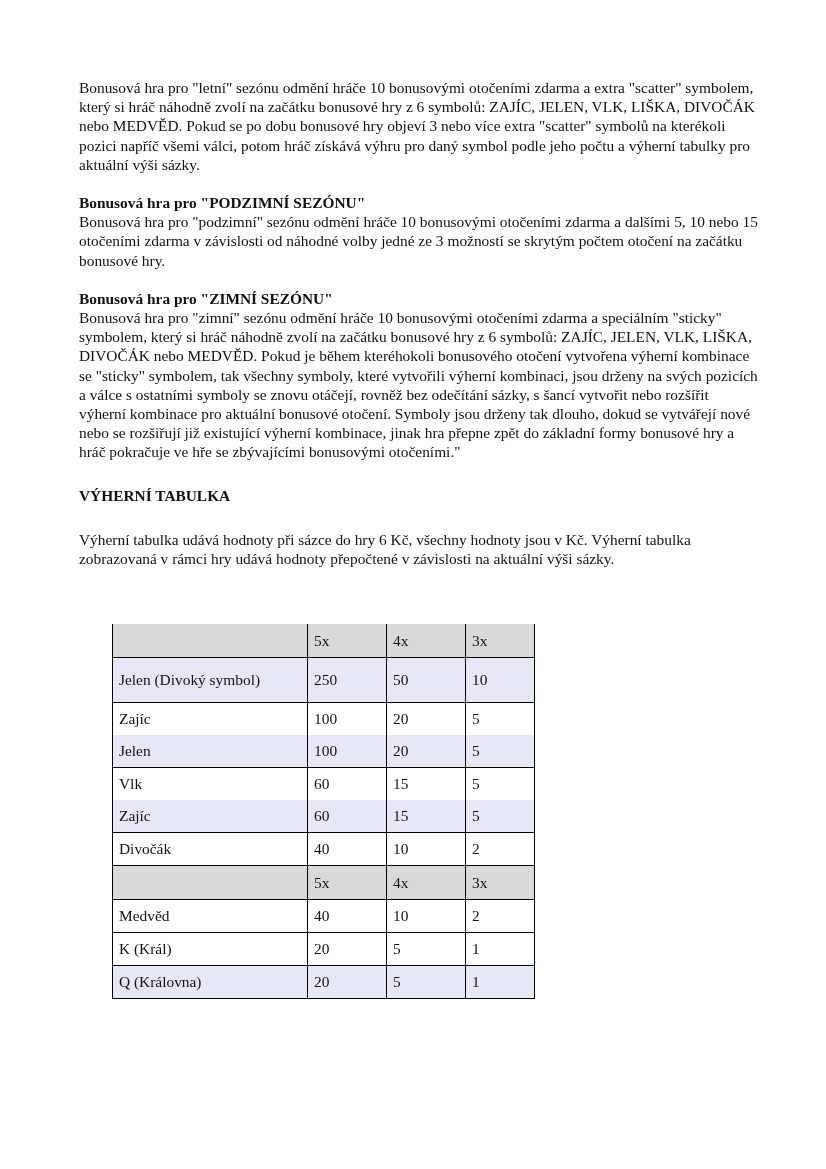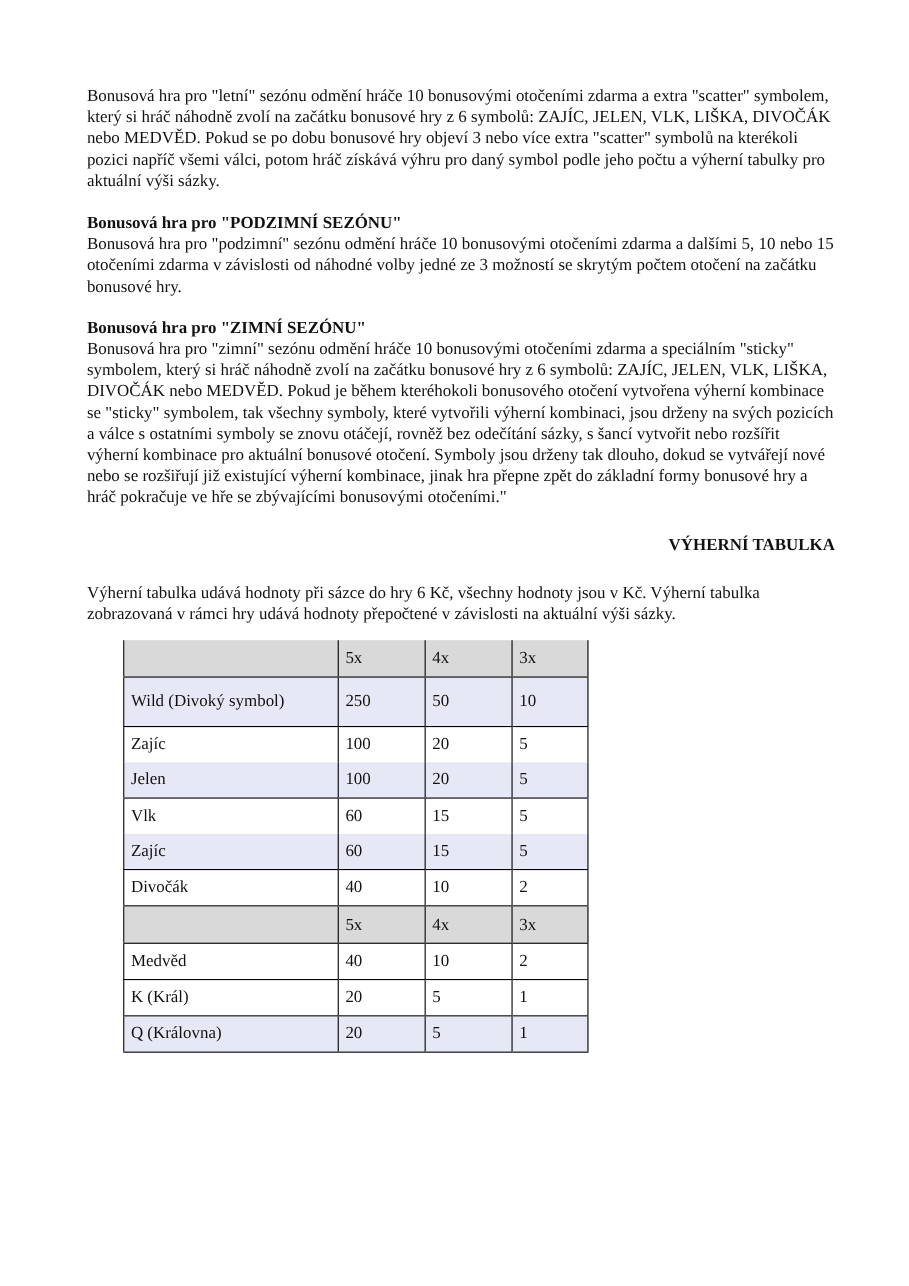--- a/index.html
+++ b/index.html
@@ -5,24 +5,24 @@
   html, body { margin: 0; padding: 0; background: #ffffff; }
   body {
     width: 826px; height: 1169px; position: relative; overflow: hidden;
     font-family: "Liberation Serif", "DejaVu Serif", serif;
     color: #111111;
   }
   .page { position: absolute; left: 79px; top: 78px; width: 680px; }
   p { margin: 0; font-size: 15.4px; line-height: 19.2px; }
   .para { margin-bottom: 19px; }
   .sec-title { font-weight: bold; font-size: 15.4px; line-height: 19.2px; margin: 0; }
-  .big-title { font-weight: bold; font-size: 15.4px; line-height: 19.2px; margin: 0 0 25px 0; text-align: right; }
+  .big-title { font-weight: bold; font-size: 15.4px; line-height: 19.2px; margin: 0 0 25px 0; }
 
   table.paytable {
-    position: absolute; left: 112px; top: 582px;
+    position: absolute; left: 112px; top: 624px;
     width: 423px; border-collapse: collapse;
     font-family: "Liberation Serif", "DejaVu Serif", serif;
     font-size: 15.4px; color: #111111;
     border-left: 1.5px solid #000; border-right: 1.5px solid #000; border-bottom: 1.5px solid #000;
   }
   table.paytable td {
     padding: 0 0 0 6px; height: 32px; vertical-align: middle;
     border-left: 1.5px solid #000;
   }
   table.paytable td:first-child { border-left: none; }
@@ -53,21 +53,21 @@
 
 <table class="paytable">
   <tbody>
     <tr class="head line">
       <td class="c1"></td>
       <td class="c2">5x</td>
       <td class="c3">4x</td>
       <td>3x</td>
     </tr>
     <tr class="shade tall line">
-      <td>Wild (Divoký symbol)</td>
+      <td>Jelen (Divoký symbol)</td>
       <td>250</td>
       <td>50</td>
       <td>10</td>
     </tr>
     <tr class="white">
       <td>Zajíc</td>
       <td>100</td>
       <td>20</td>
       <td>5</td>
     </tr>

